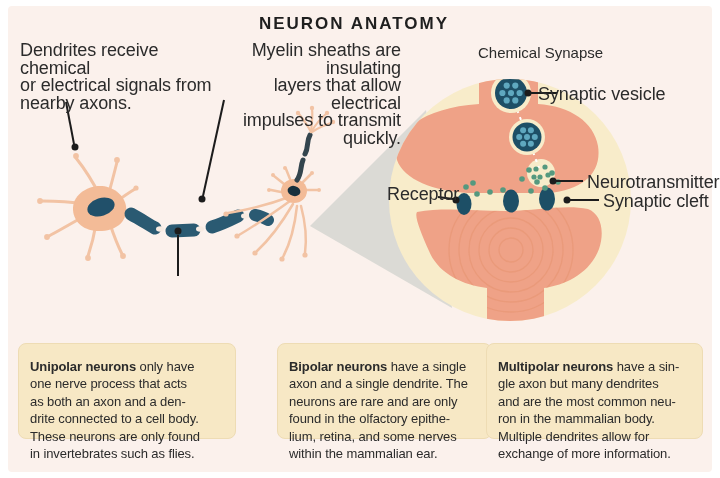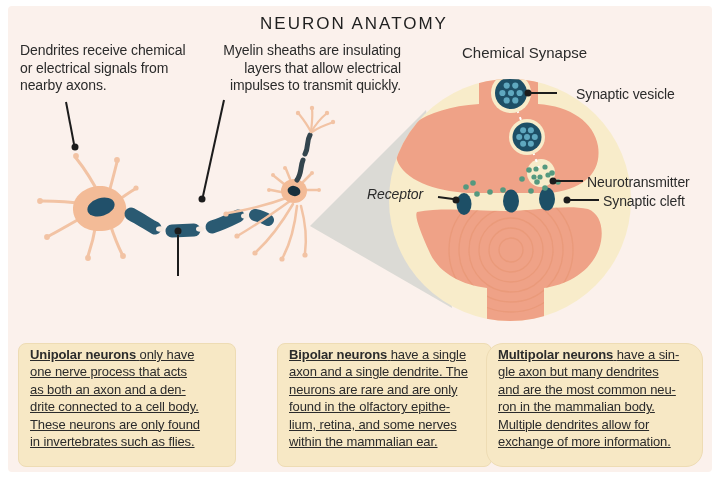--- a/index.html
+++ b/index.html
@@ -9,26 +9,26 @@
     --insetBg:#f8ecca; --synapsePink:#efa287; --ripple:#e38e67;
     --vesicle:#1d4f66; --vesicleDot:#5fa8bf; --neuroDot:#55997f;
     --receptor:#1d4f66; --boxBg:#f7e8c5; --boxBorder:#eedcb4;
   }
   *{margin:0;padding:0;box-sizing:border-box;}
   html,body{width:720px;height:478px;}
   body{font-family:"Liberation Sans", sans-serif; background:var(--frame);}
   .stage{position:relative;width:720px;height:478px;background:var(--frame);overflow:hidden;}
   .canvas{position:absolute;left:8px;top:6px;right:8px;bottom:6px;background:var(--bg);border-radius:4px;}
   svg.diagram{position:absolute;left:0;top:0;width:720px;height:478px;}
-  .lbl{position:absolute;font-size:14px;line-height:17.5px;color:var(--ink);white-space:pre-line;letter-spacing:-0.1px;}
-  .page-title{position:absolute;left:0;right:12px;top:14px;text-align:center;font-size:17px;font-weight:normal;letter-spacing:2px;color:#1f1f1f;}
-  .inset-title{position:absolute;font-size:15px;color:var(--ink);letter-spacing:0;}
-  .info-box{position:absolute;top:343px;height:124px;background:var(--boxBg);border:1px solid var(--boxBorder);
-            border-radius:8px;padding:2px 11px;font-size:13px;line-height:17.4px;color:var(--ink);
-            letter-spacing:-0.1px;white-space:normal;text-decoration:underline;}
+  .lbl{position:absolute;font-size:18px;line-height:17.5px;color:var(--ink);white-space:pre-line;letter-spacing:-0.1px;}
+  .page-title{position:absolute;left:0;right:12px;top:14px;text-align:center;font-size:17px;font-weight:bold;letter-spacing:2px;color:#1f1f1f;}
+  .inset-title{position:absolute;font-size:15px;color:var(--ink);letter-spacing:0;margin-left:16px;}
+  .info-box{position:absolute;top:343px;height:96px;background:var(--boxBg);border:1px solid var(--boxBorder);
+            border-radius:8px;padding:14px 11px;font-size:13px;line-height:17.4px;color:var(--ink);
+            letter-spacing:-0.1px;white-space:normal;}
   .info-box .body{white-space:pre-line;}
   .info-box b{white-space:normal;}
 </style>
 </head>
 <body>
 
 <div class="stage">
   <div class="canvas"></div>
 
   <svg class="diagram" viewBox="0 0 720 478">
@@ -220,23 +220,23 @@
 or electrical signals from
 nearby axons.</div>
 
   <div class="lbl" style="left:205px;top:42px;width:196px;text-align:right;">Myelin sheaths are insulating
 layers that allow electrical
 impulses to transmit quickly.</div>
 
 
   <div class="inset-title" style="left:462px;top:44px;">Chemical Synapse</div>
 
-  <div class="lbl" style="left:367px;top:186px;font-style:italic;">Receptor</div>
-
-  <div class="lbl" style="left:576px;top:86px;">Synaptic vesicle</div>
+  <div class="lbl" style="left:387px;top:186px;">Receptor</div>
+
+  <div class="lbl" style="left:538px;top:86px;">Synaptic vesicle</div>
 
   <div class="lbl" style="left:603px;top:193px;">Synaptic cleft</div>
 
   <div class="lbl" style="left:587px;top:174px;">Neurotransmitter</div>
 
   <div class="info-box" style="left:18px;width:218px;">
     <b>Unipolar neurons</b>
     <span class="body">only have
 one nerve process that acts
 as both an axon and a den-
@@ -246,21 +246,21 @@
   </div>
   <div class="info-box" style="left:251px;width:215px;margin-left:26px;">
     <b>Bipolar neurons</b>
     <span class="body">have a single
 axon and a single dendrite. The
 neurons are rare and are only
 found in the olfactory epithe-
 lium, retina, and some nerves
 within the mammalian ear.</span>
   </div>
-  <div class="info-box" style="left:486px;width:217px;border-radius:17px;">
+  <div class="info-box" style="left:486px;width:217px;">
     <b>Multipolar neurons</b>
     <span class="body">have a sin-
 gle axon but many dendrites
 and are the most common neu-
 ron in the mammalian body.
 Multiple dendrites allow for
 exchange of more information.</span>
   </div>
 </div>
 

